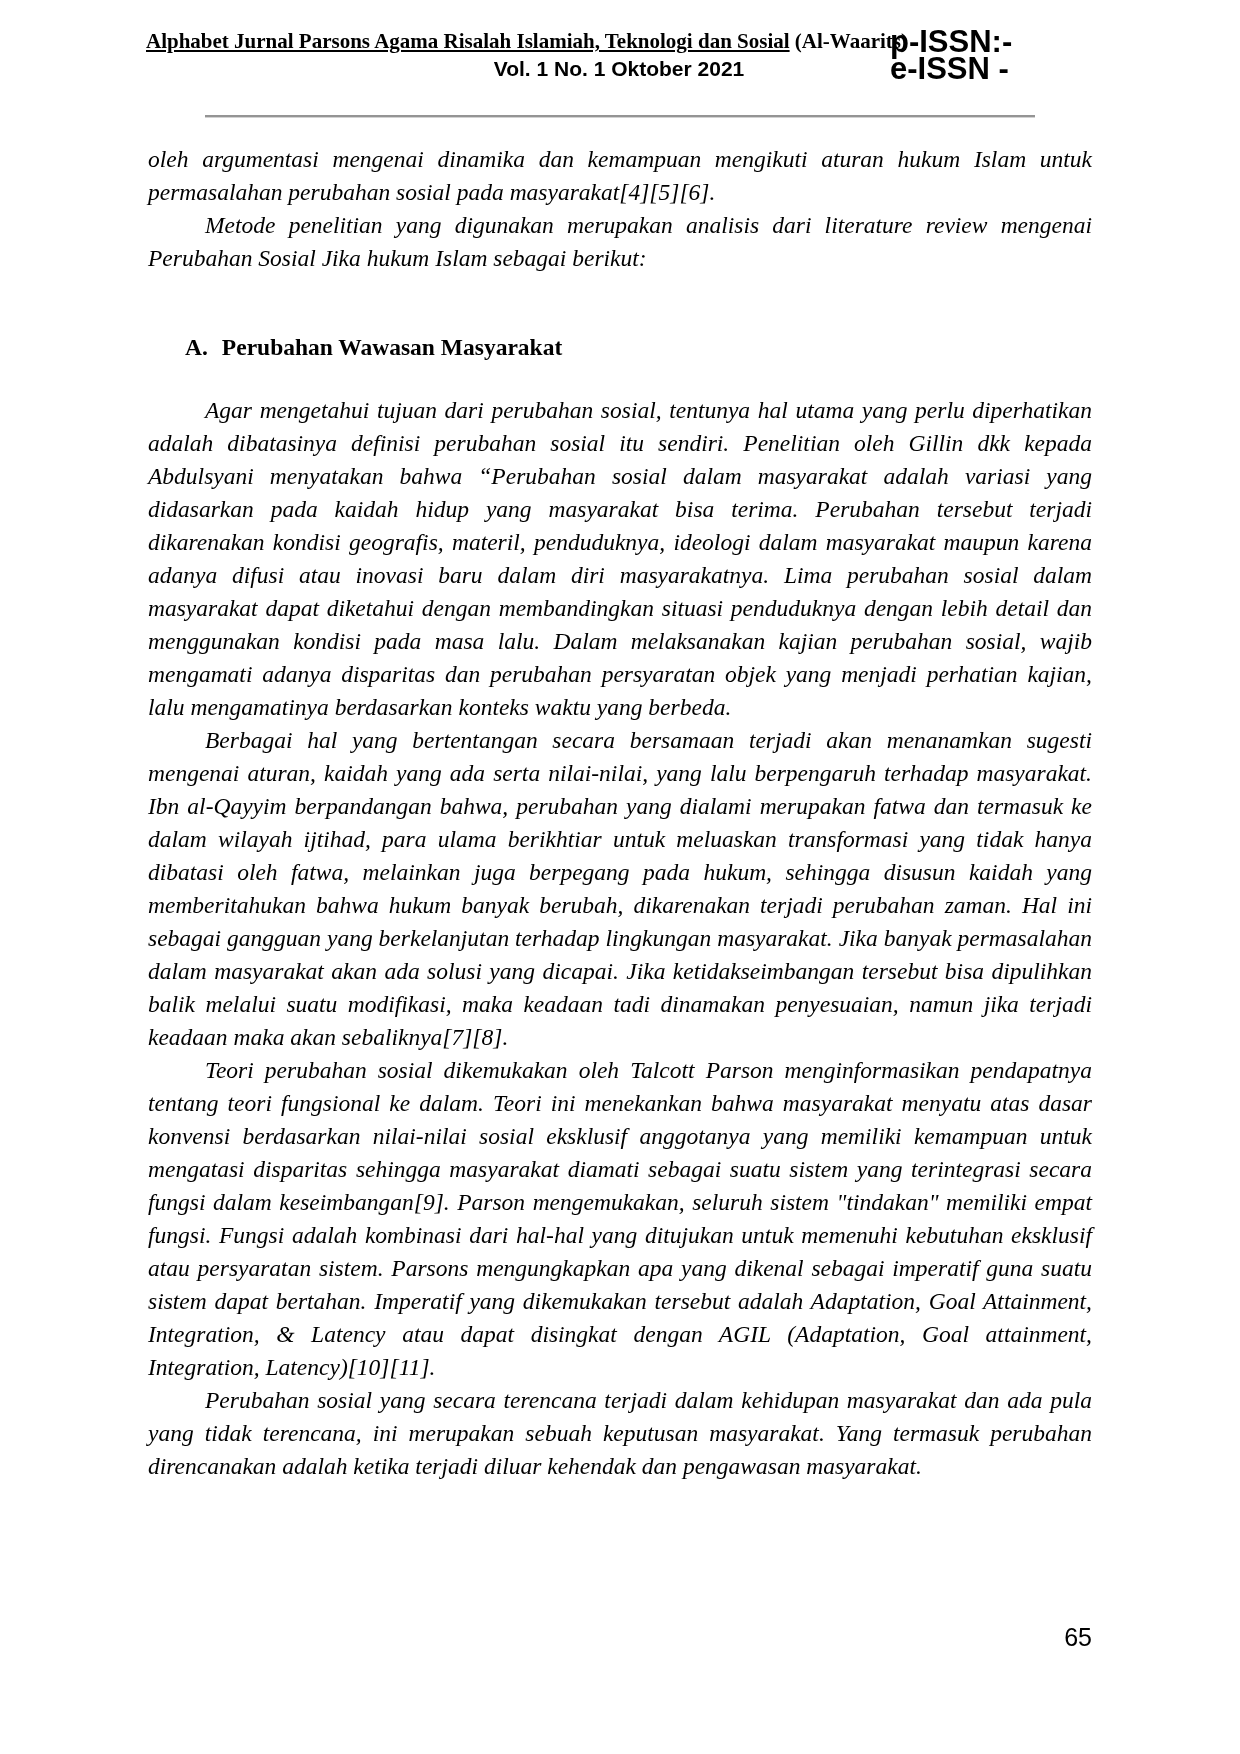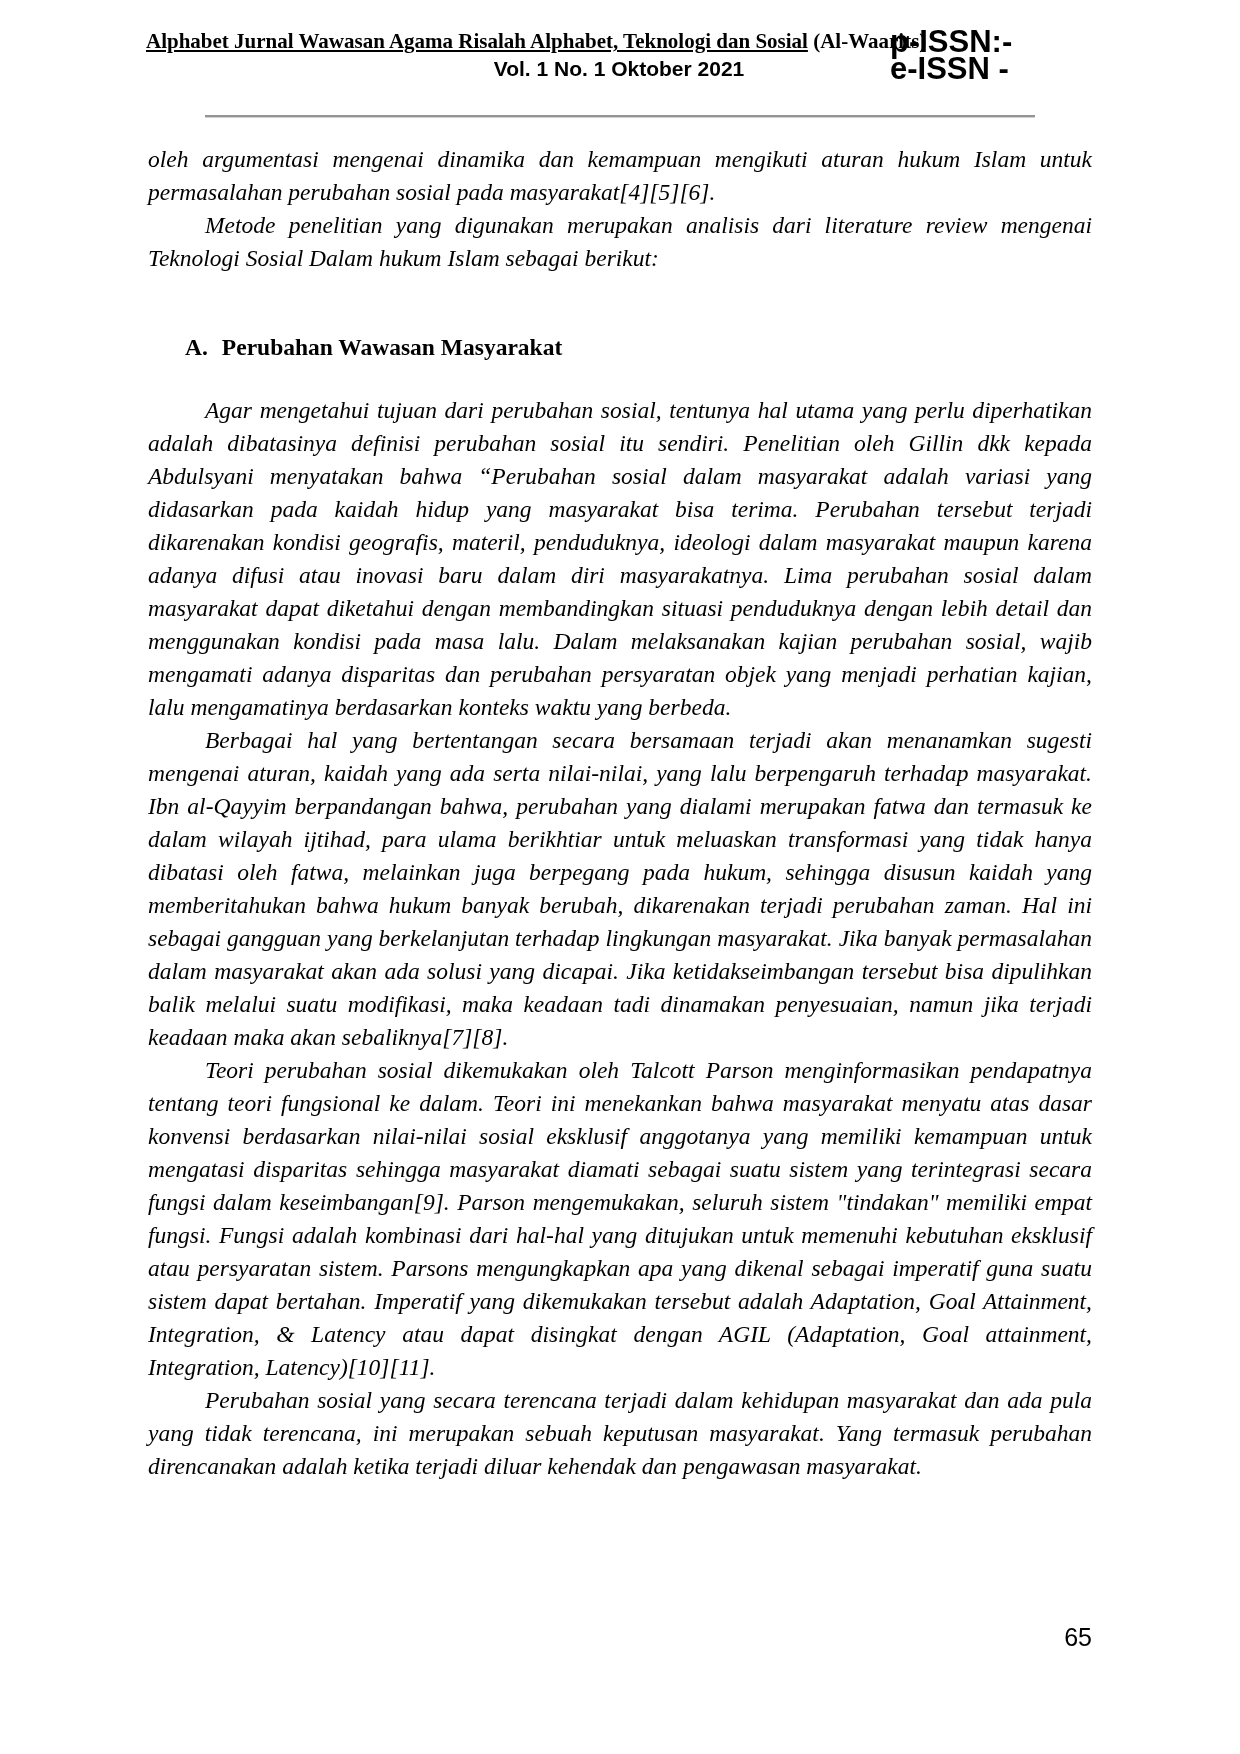--- a/index.html
+++ b/index.html
@@ -93,37 +93,37 @@
     line-height: 30px;
   }
 </style>
 </head>
 <body>
 
 <div class="page">
 
   <div class="header">
     <div class="journal-title">
-      <span class="underlined">Alphabet Jurnal Wawasan Agama Risalah Alphabet, Teknologi dan Sosial</span><span> (Al-Waarits)</span>
+      <span class="underlined">Alphabet Jurnal Parsons Agama Risalah Islamiah, Teknologi dan Sosial</span><span> (Al-Waarits)</span>
     </div>
     <div class="vol-line">Vol. 1 No. 1 Oktober 2021</div>
     <div class="issn-block">
       <div>p-ISSN:-</div>
       <div>e-ISSN -</div>
     </div>
   </div>
 
   <div class="header-rule"></div>
 
   <div class="content">
 
     <p class="no-indent">oleh argumentasi mengenai dinamika dan kemampuan mengikuti aturan hukum Islam untuk permasalahan perubahan sosial pada masyarakat[4][5][6].</p>
 
 
-    <p>Metode penelitian yang digunakan merupakan analisis dari literature review mengenai Teknologi Sosial Dalam hukum Islam sebagai berikut:</p>
+    <p>Metode penelitian yang digunakan merupakan analisis dari literature review mengenai Perubahan Sosial Jika hukum Islam sebagai berikut:</p>
 
     <div class="subsection-heading">
       <span>A.</span><span class="sub-title">Perubahan Wawasan Masyarakat</span>
     </div>
 
     <p class="first-body-par">Agar mengetahui tujuan dari perubahan sosial, tentunya hal utama yang perlu diperhatikan adalah dibatasinya definisi perubahan sosial itu sendiri. Penelitian oleh Gillin dkk kepada Abdulsyani menyatakan bahwa “Perubahan sosial dalam masyarakat adalah variasi yang didasarkan pada kaidah hidup yang masyarakat bisa terima. Perubahan tersebut terjadi dikarenakan kondisi geografis, materil, penduduknya, ideologi dalam masyarakat maupun karena adanya difusi atau inovasi baru dalam diri masyarakatnya. Lima perubahan sosial dalam masyarakat dapat diketahui dengan membandingkan situasi penduduknya dengan lebih detail dan menggunakan kondisi pada masa lalu. Dalam melaksanakan kajian perubahan sosial, wajib mengamati adanya disparitas dan perubahan persyaratan objek yang menjadi perhatian kajian, lalu mengamatinya berdasarkan konteks waktu yang berbeda.</p>
 
     <p>Berbagai hal yang bertentangan secara bersamaan terjadi akan menanamkan sugesti mengenai aturan, kaidah yang ada serta nilai-nilai, yang lalu berpengaruh terhadap masyarakat. Ibn al-Qayyim berpandangan bahwa, perubahan yang dialami merupakan fatwa dan termasuk ke dalam wilayah ijtihad, para ulama berikhtiar untuk meluaskan transformasi yang tidak hanya dibatasi oleh fatwa, melainkan juga berpegang pada hukum, sehingga disusun kaidah yang memberitahukan bahwa hukum banyak berubah, dikarenakan terjadi perubahan zaman. Hal ini sebagai gangguan yang berkelanjutan terhadap lingkungan masyarakat. Jika banyak permasalahan dalam masyarakat akan ada solusi yang dicapai. Jika ketidakseimbangan tersebut bisa dipulihkan balik melalui suatu modifikasi, maka keadaan tadi dinamakan penyesuaian, namun jika terjadi keadaan maka akan sebaliknya[7][8].</p>
 
     <p>Teori perubahan sosial dikemukakan oleh Talcott Parson menginformasikan pendapatnya tentang teori fungsional ke dalam. Teori ini menekankan bahwa masyarakat menyatu atas dasar konvensi berdasarkan nilai-nilai sosial eksklusif anggotanya yang memiliki kemampuan untuk mengatasi disparitas sehingga masyarakat diamati sebagai suatu sistem yang terintegrasi secara fungsi dalam keseimbangan[9]. Parson mengemukakan, seluruh sistem "tindakan" memiliki empat fungsi. Fungsi adalah kombinasi dari hal-hal yang ditujukan untuk memenuhi kebutuhan eksklusif atau persyaratan sistem. Parsons mengungkapkan apa yang dikenal sebagai imperatif guna suatu sistem dapat bertahan. Imperatif yang dikemukakan tersebut adalah Adaptation, Goal Attainment, Integration, &amp; Latency atau dapat disingkat dengan AGIL (Adaptation, Goal attainment, Integration, Latency)[10][11].</p>

